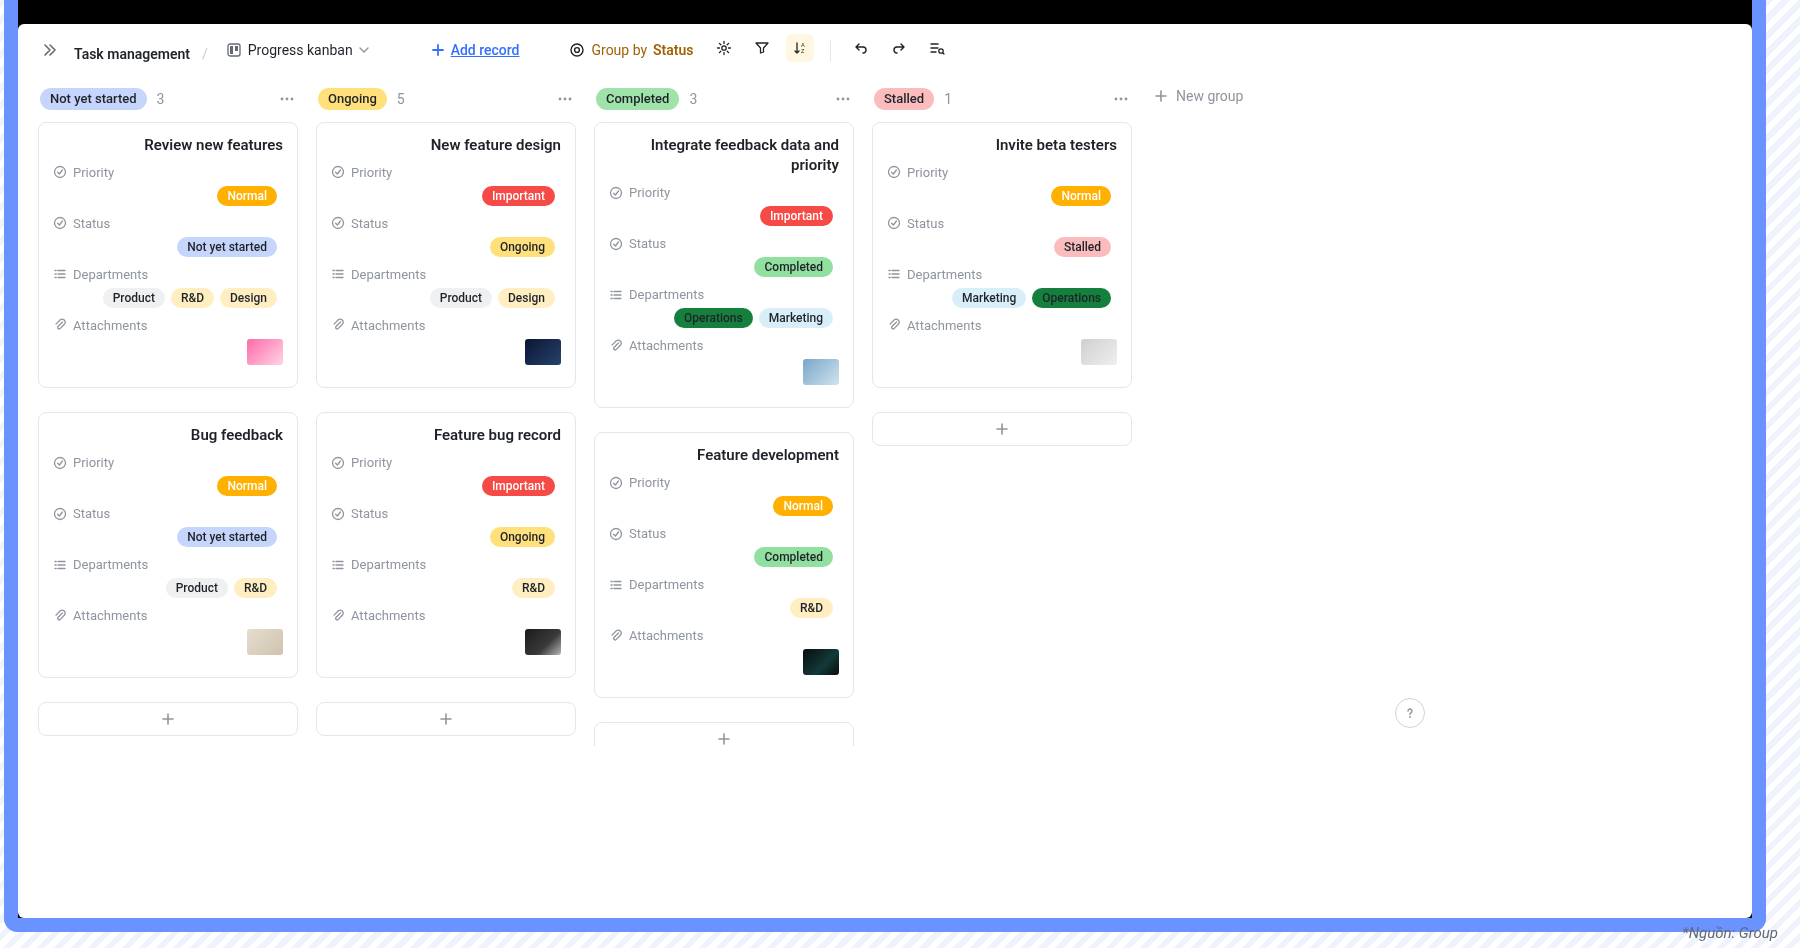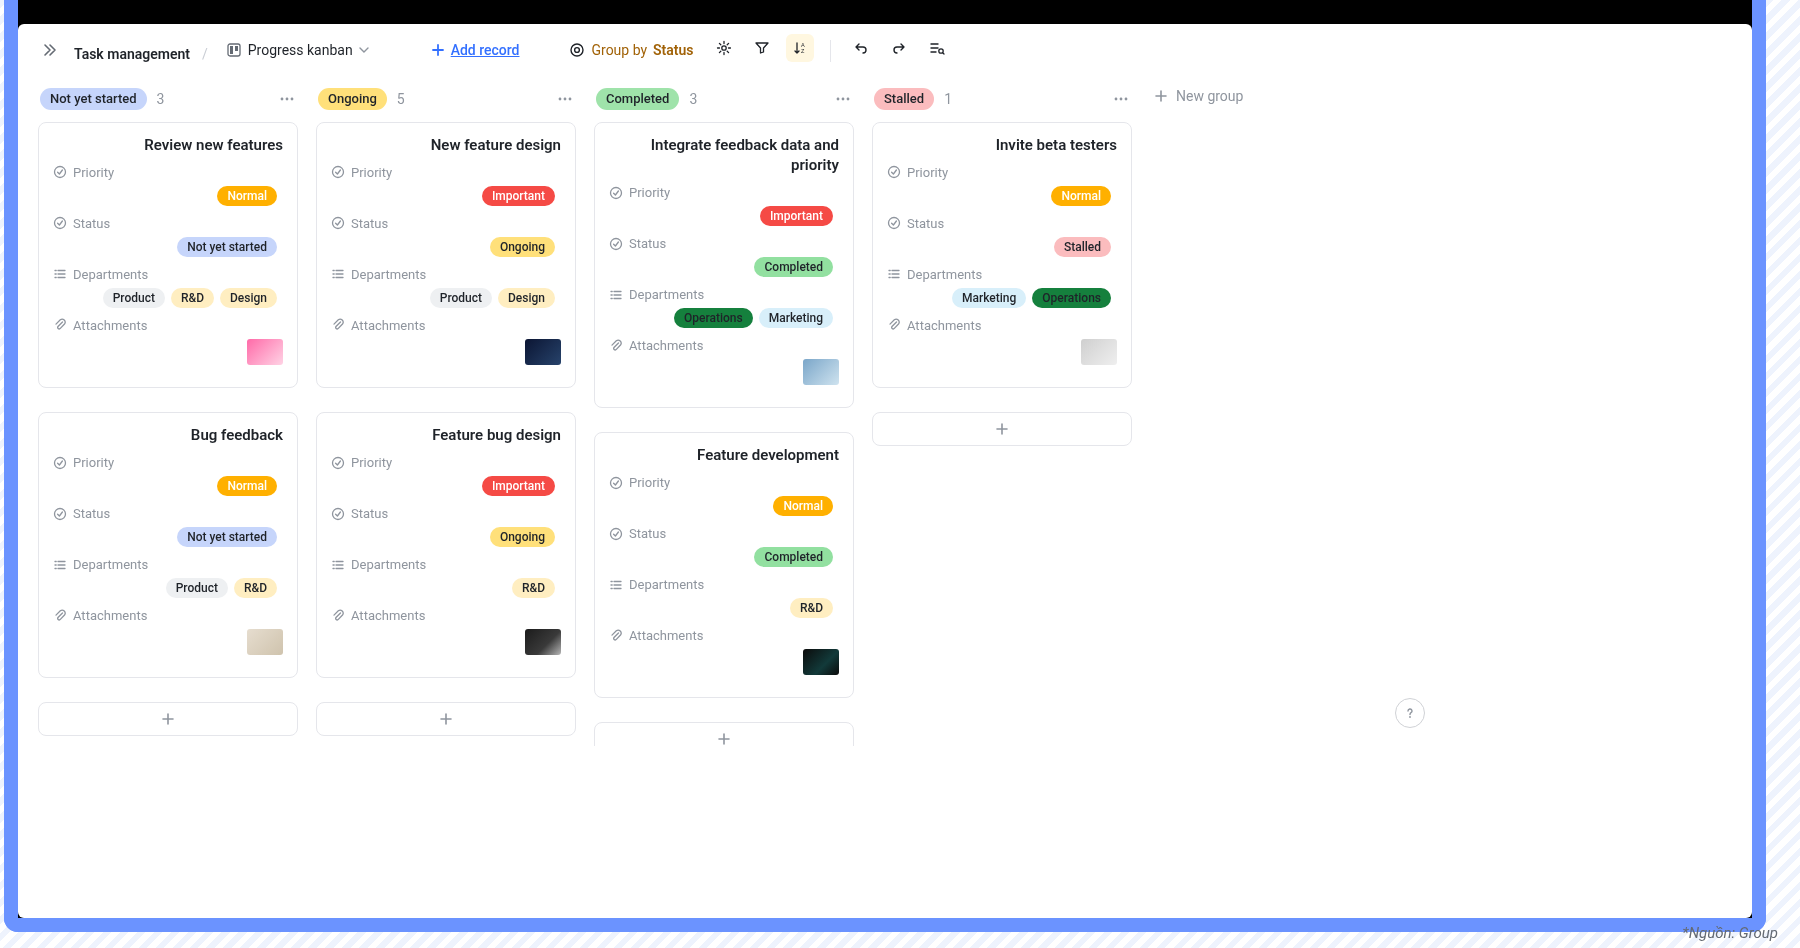--- a/index.html
+++ b/index.html
@@ -294,21 +294,21 @@
                 <div><span class="pill gray">Product</span><span class="pill lightyellow">Design</span></div>
               </div>
               <div class="field"><div class="flabel">
                   <svg width="14" height="14" viewBox="0 0 14 14">
                     <path d="M9.5 4 5 8.5a1.5 1.5 0 0 0 2.1 2.1L11.5 6a3 3 0 0 0-4.2-4.2L3 6.1" stroke="#8f959e" stroke-width="1.3" fill="none" stroke-linecap="round"></path>
                   </svg>
                   <span>Attachments</span>
                 </div><span class="thumb" style="background:linear-gradient(135deg,#0b1533,#27436b)"></span></div>
             </div>
             <div class="card">
-              <div class="card-title">Feature bug design</div>
+              <div class="card-title">Feature bug record</div>
               <div class="field"><div class="flabel">
                   <svg width="14" height="14" viewBox="0 0 14 14">
                     <circle cx="7" cy="7" r="5.5" stroke="#8f959e" stroke-width="1.3" fill="none"></circle>
                     <path d="M4.6 7.2 6.4 9l3-4" stroke="#8f959e" stroke-width="1.3" fill="none" stroke-linecap="round" stroke-linejoin="round"></path>
                   </svg>
                   <span>Priority</span>
                 </div><span class="pill red">Important</span></div>
               <div class="field"><div class="flabel">
                   <svg width="14" height="14" viewBox="0 0 14 14">
                     <circle cx="7" cy="7" r="5.5" stroke="#8f959e" stroke-width="1.3" fill="none"></circle>

